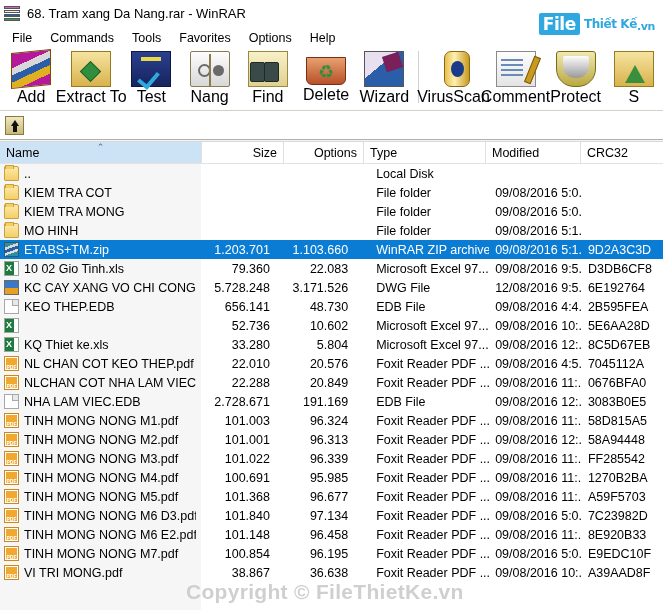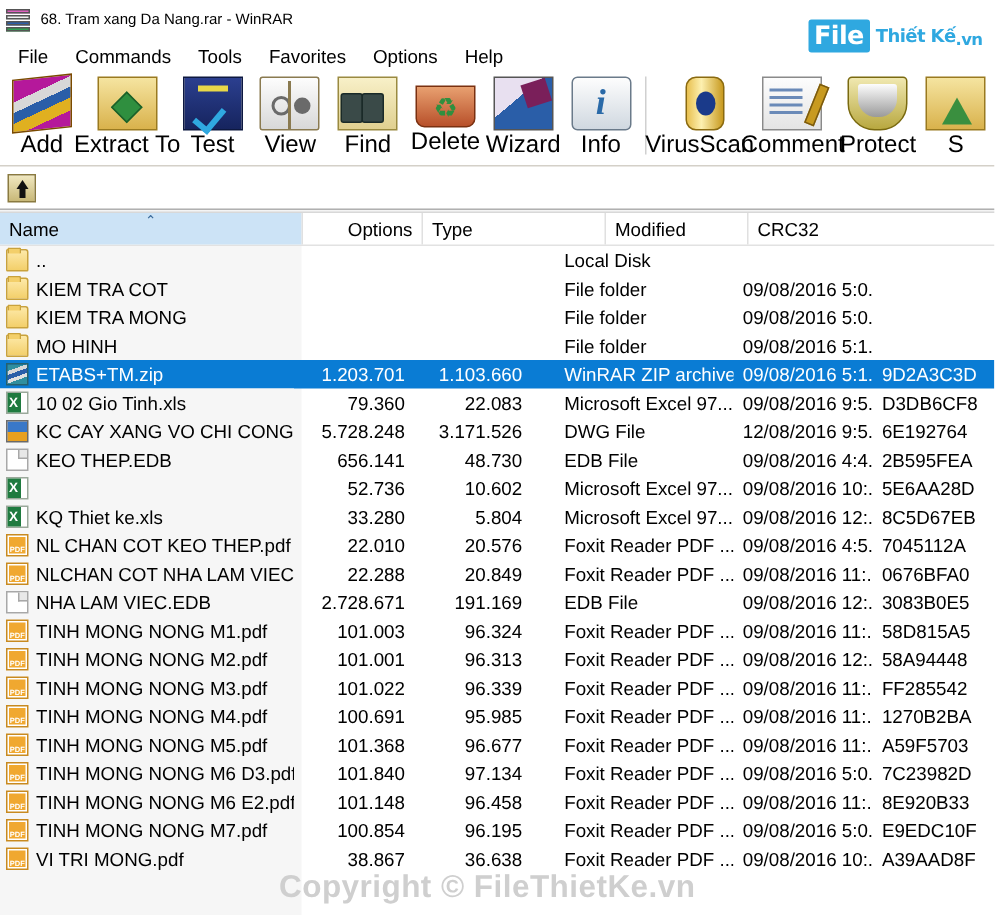--- a/index.html
+++ b/index.html
@@ -16,21 +16,21 @@
 
   
   #titlebar {
     height: 27px;
     display: flex; align-items: center;
     padding-left: 4px;
     background: #ffffff;
   }
   #titlebar .app-icon { width:18px; height:16px; margin-right:5px; position:relative; flex:none; }
   #titlebar .app-icon i { position:absolute; left:0; width:16px; height:3px; display:block; border:1px solid #555; }
-  #titlebar .title-text { font-size:10px; color:#000; white-space:nowrap; }
+  #titlebar .title-text { font-size:13px; color:#000; white-space:nowrap; }
 
   
   #menubar {
     height: 22px;
     display:flex; align-items:center;
     padding-left: 3px;
     background:#ffffff;
   }
   #menubar .menu-item {
     font-size:12.5px; color:#000;
@@ -227,37 +227,33 @@
   <div class="tb-btn">
     <span class="tb-ico ic-extract"></span>
     <span class="tb-lbl">Extract To</span>
   </div>
   <div class="tb-btn">
     <span class="tb-ico ic-test"></span>
     <span class="tb-lbl">Test</span>
   </div>
   <div class="tb-btn">
     <span class="tb-ico ic-view"></span>
-    <span class="tb-lbl">View</span>
+    <span class="tb-lbl">Nang</span>
   </div>
   <div class="tb-btn">
     <span class="tb-ico ic-find"></span>
     <span class="tb-lbl">Find</span>
   </div>
   <div class="tb-btn">
     <span class="tb-ico ic-delete"></span>
     <span class="tb-lbl">Delete</span>
   </div>
   <div class="tb-btn">
     <span class="tb-ico ic-wizard"></span>
     <span class="tb-lbl">Wizard</span>
-  </div>
-  <div class="tb-btn">
-    <span class="tb-ico ic-info"></span>
-    <span class="tb-lbl">Info</span>
   </div>
 
   <div class="tb-sep"></div>
 
   <div class="tb-btn">
     <span class="tb-ico ic-virus"></span>
     <span class="tb-lbl">VirusScan</span>
   </div>
   <div class="tb-btn">
     <span class="tb-ico ic-comment"></span>
@@ -277,20 +273,23 @@
   <div id="up-btn"></div>
   <input id="path-input" type="text" value="" placeholder="" style="">
 </div>
 
 <div id="list-top-border"></div>
 
 <div id="list-header">
   <div class="hcell h-name sorted">
     <span>Name</span>
     <span class="sort-arrow">⌃</span>
+  </div>
+  <div class="hcell h-size">
+    <span>Size</span>
   </div>
   <div class="hcell h-packed">
     <span>Options</span>
   </div>
   <div class="hcell h-type">
     <span>Type</span>
   </div>
   <div class="hcell h-mod">
     <span>Modified</span>
   </div>

